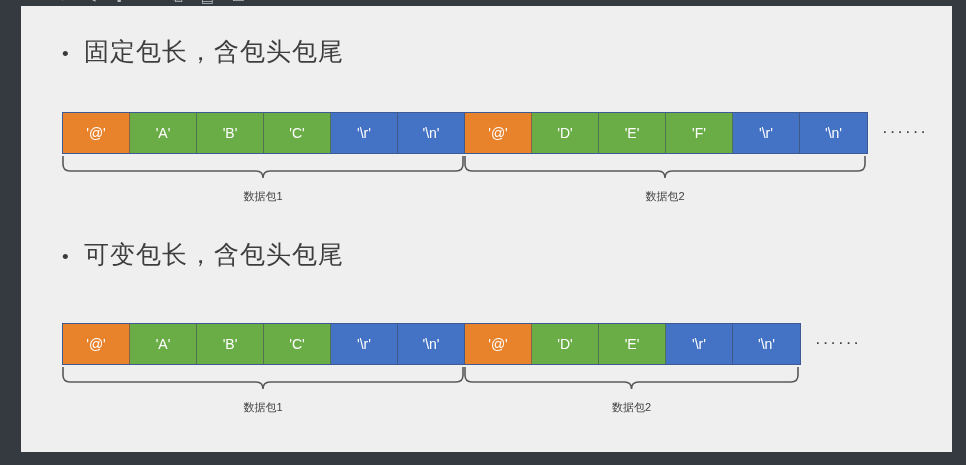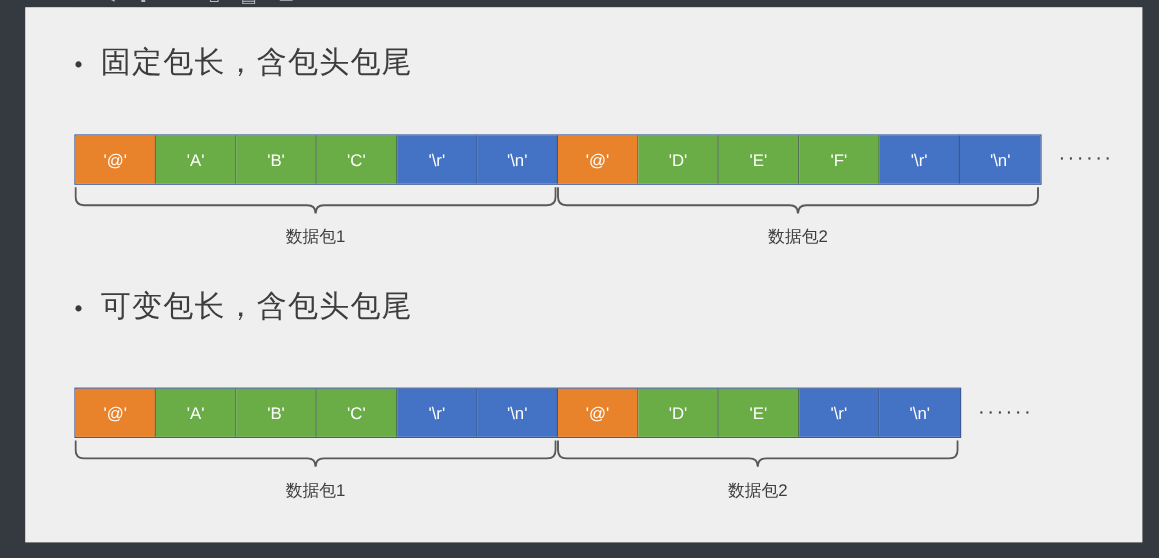--- a/index.html
+++ b/index.html
@@ -118,21 +118,21 @@
 
   .brace {
     position: absolute;
     height: 26px;
   }
   .brace svg { display: block; }
 
   .pkg-label {
     position: absolute;
     color: #3d3d3d;
-    font-size: 14px;
+    font-size: 11px;
     text-align: center;
     white-space: nowrap;
     transform: translateX(-50%);
   }
 </style>
 </head>
 <body>
 
 <div id="app">
 

